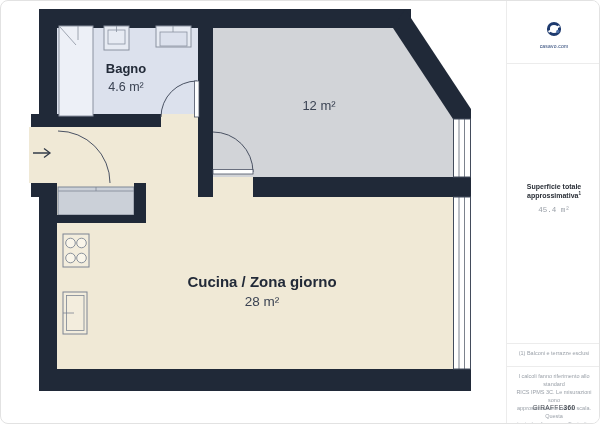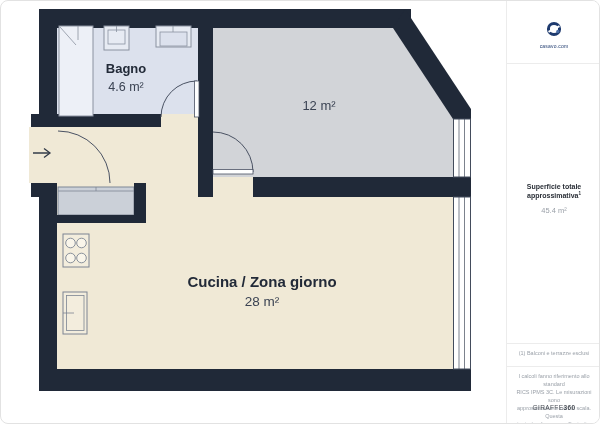--- a/index.html
+++ b/index.html
@@ -14,21 +14,21 @@
   .cucina-area{font-size:13.5px;fill:#3b4353;}
   .camera-area{font-size:13px;fill:#3b4353;}
   .vdiv{position:absolute;left:505px;top:0;width:1px;height:424px;background:#ececec;}
   .sidebar{position:absolute;left:506px;top:0;width:94px;height:424px;background:#fff;}
   .sep{position:absolute;left:0;width:94px;height:1px;background:#ececec;}
   .logo-wrap{position:absolute;top:20px;left:0;width:94px;text-align:center;}
   .logo-caption{margin-top:2px;font-size:5px;color:#1e3a6e;letter-spacing:.2px;}
   .total-block{position:absolute;top:181px;left:0;width:94px;text-align:center;color:#2a2f37;}
   .total-label{font-size:7px;font-weight:bold;line-height:1.35;}
   .total-label sup{font-size:4.5px;}
-  .total-value{margin-top:5px;font-size:7.5px;color:#9ba1a9;}
+  .total-value{margin-top:5px;font-size:7.5px;color:#9ba1a9;font-family:Liberation Mono, monospace;}
   .footnote{position:absolute;top:349px;left:0;width:94px;text-align:center;
             font-size:5.5px;color:#9ba1a9;}
   .disclaimer{position:absolute;top:372px;left:4px;width:86px;text-align:center;
               font-size:5.5px;line-height:1.45;color:#9ba1a9;}
   .brand{position:absolute;top:403px;left:0;width:94px;text-align:center;
          font-size:6.5px;color:#4a4f57;letter-spacing:.4px;}
   .brand b{font-weight:bold;}
 </style>
 </head>
 <body>

